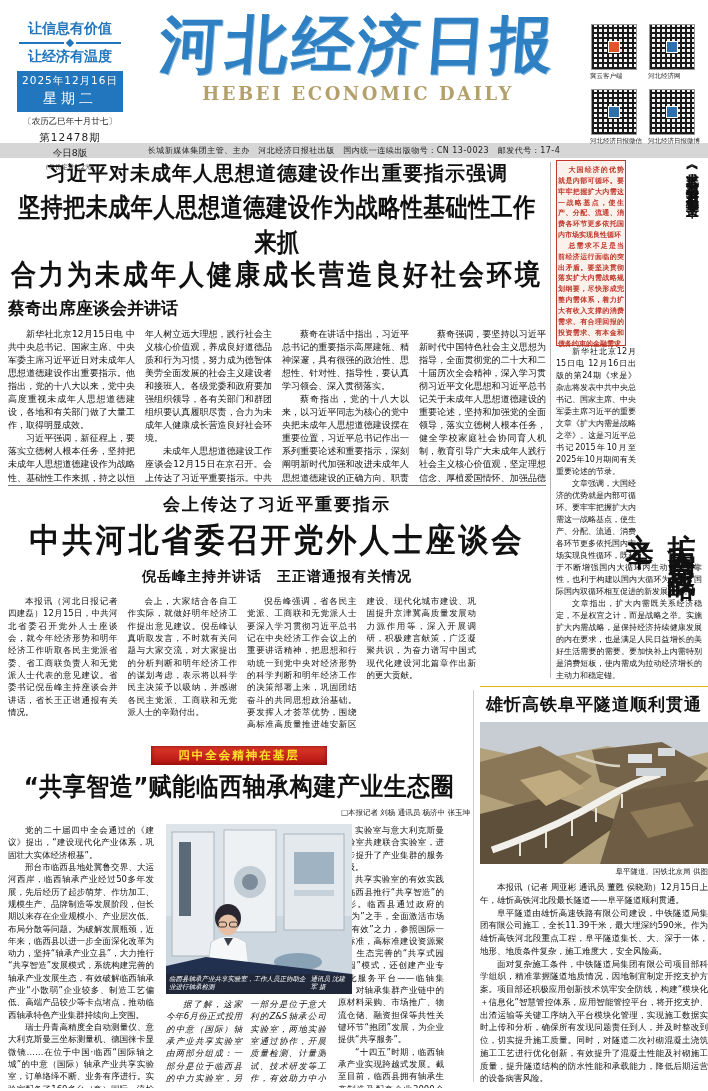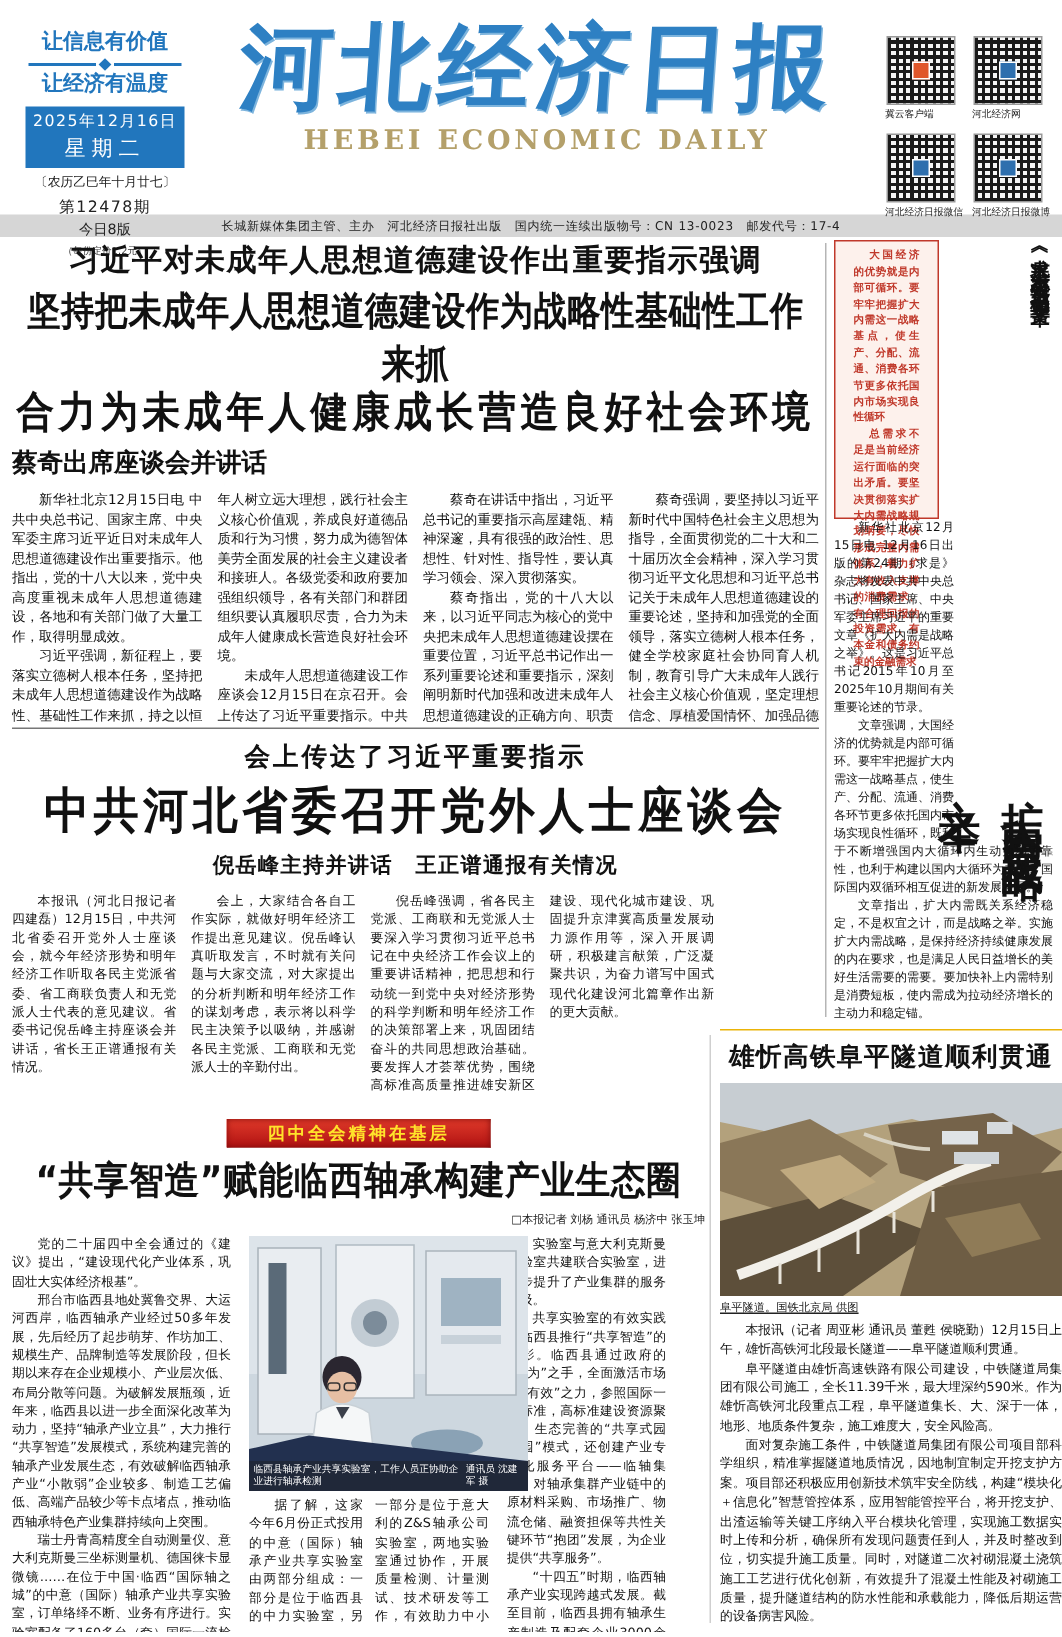--- a/index.html
+++ b/index.html
@@ -72,50 +72,50 @@
   .hb-body { margin-top:9px; width:468px; height:142px; columns:4; column-gap:10px; column-fill:auto;
              font-size:8.5px; line-height:1.45; overflow:hidden; }
 
   
   .art-qs { left:556px; top:2px; width:146px; height:520px; font-size:8px; line-height:1.5; }
   .vert-head { float:right; width:66px; height:402px; writing-mode:vertical-rl; text-align:start;
                display:flex; } 
   .vh-small { font-size:13px; font-weight:bold; letter-spacing:2px; margin-bottom:0; height:400px; }
   .vh-big { font-size:28px; font-weight:900; letter-spacing:7px; margin-top:18px; }
   .quote-box { float:left; width:70px; height:186px; border:1.5px solid #c0392b; background:#fdf1ec;
-               color:#c0392b; font-weight:bold; font-size:7px; line-height:1.55; padding:4px 12px; }
+               color:#c0392b; font-weight:bold; font-size:7px; line-height:1.55; padding:4px 1px; }
   .quote-box p { text-indent:1.5em; margin:0; }
   .qs-body { font-size:8px; line-height:1.5; }
 
   
   .art-gx { left:8px; top:588px; width:462px; height:342px; }
   .gx-band { width:176px; margin:0 auto; height:19px; background:linear-gradient(180deg,#e03a2a,#b01212);
              display:flex; align-items:center; justify-content:center;
              box-shadow:inset 0 0 4px #7e0b0b; }
   .gx-band span { color:#ffe32a; font-size:11.5px; font-weight:bold; letter-spacing:2px; }
   .gx-head { text-align:center; font-size:23px; font-weight:900; letter-spacing:.5px; margin-top:5px;
              transform:scaleY(1.1); transform-origin:top; }
   .gx-byline { text-align:right; font-size:7.5px; color:#222; margin-top:7px; }
   .gx-cols { display:flex; gap:12px; margin-top:6px; height:264px; }
   .gx-col1 { width:146px; font-size:8.5px; line-height:1.45; overflow:hidden; }
-  .gx-mid { width:160px; }
+  .gx-mid { width:160px;font-style:italic; }
   .gx-figure { position:relative; width:186px; height:170px; background:#cfd8e0; }
   .gx-figure svg { display:block; }
   .gx-caption { position:absolute; left:0; right:0; bottom:0; background:rgba(30,30,30,.45); color:#fff;
                 font-size:6.5px; line-height:1.2; display:flex; justify-content:space-between;
                 padding:2px 3px; }
   .gx-mid-text { margin-top:4px; height:88px; columns:2; column-gap:8px; column-fill:auto;
                  font-size:8.5px; line-height:1.45; overflow:hidden; }
   .gx-col3 { width:106px; font-size:8.5px; line-height:1.45; overflow:hidden; }
 
   
   .art-tl { left:480px; top:528px; width:228px; height:400px; border-top:1px solid #eab308; }
   .tl-head { text-align:center; font-size:17px; font-weight:bold; letter-spacing:1px; margin-top:6px; }
   .tl-figure { margin-top:6px; width:228px; height:142px; background:#b3a17c; }
-  .tl-caption { text-align:left; font-size:7.5px; color:#222; margin-top:3px; padding-right:20px;text-decoration:underline; }
+  .tl-caption { text-align:right; font-size:7.5px; color:#222; margin-top:3px; padding-right:0; }
   .tl-body { margin-top:4px; height:210px; font-size:8.5px; line-height:1.5; overflow:hidden; }
 </style>
 </head>
 <body>
 
 <div class="page">
 
   <div class="header">
 
     <div class="left-info">

